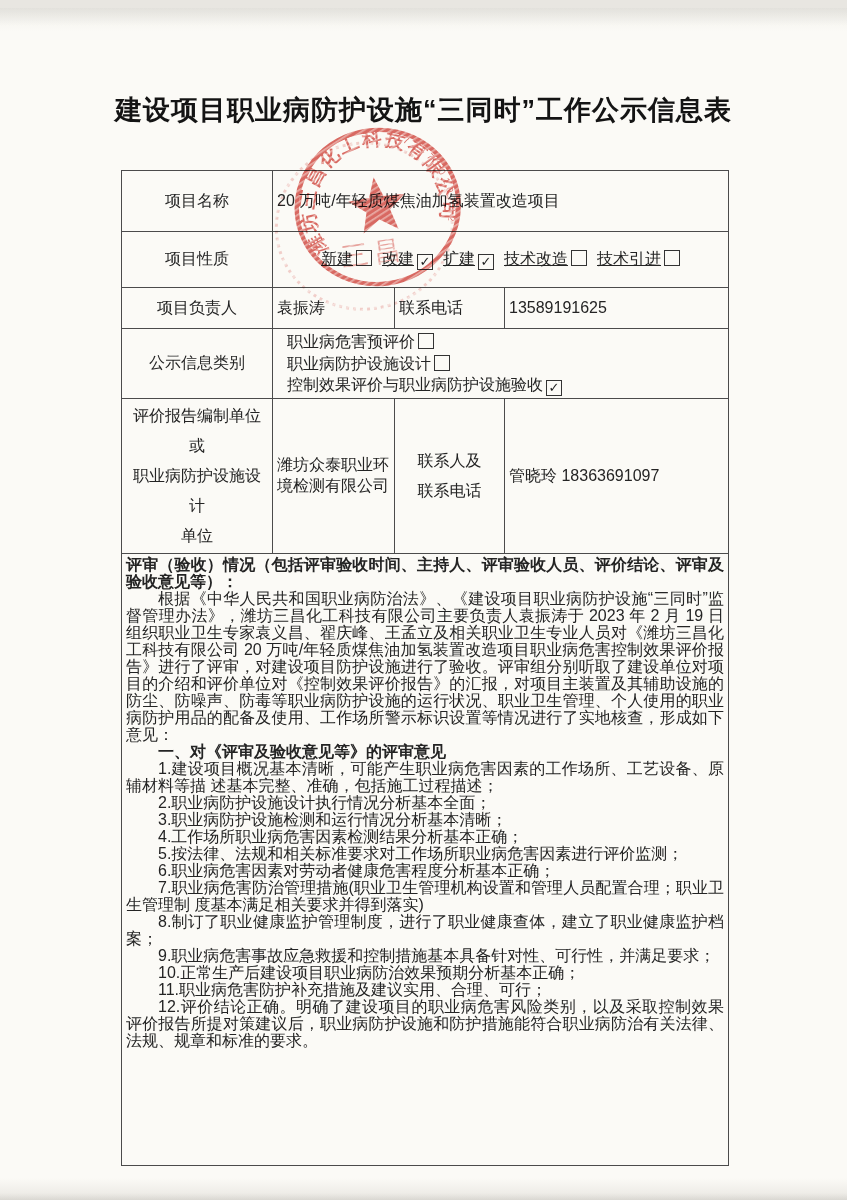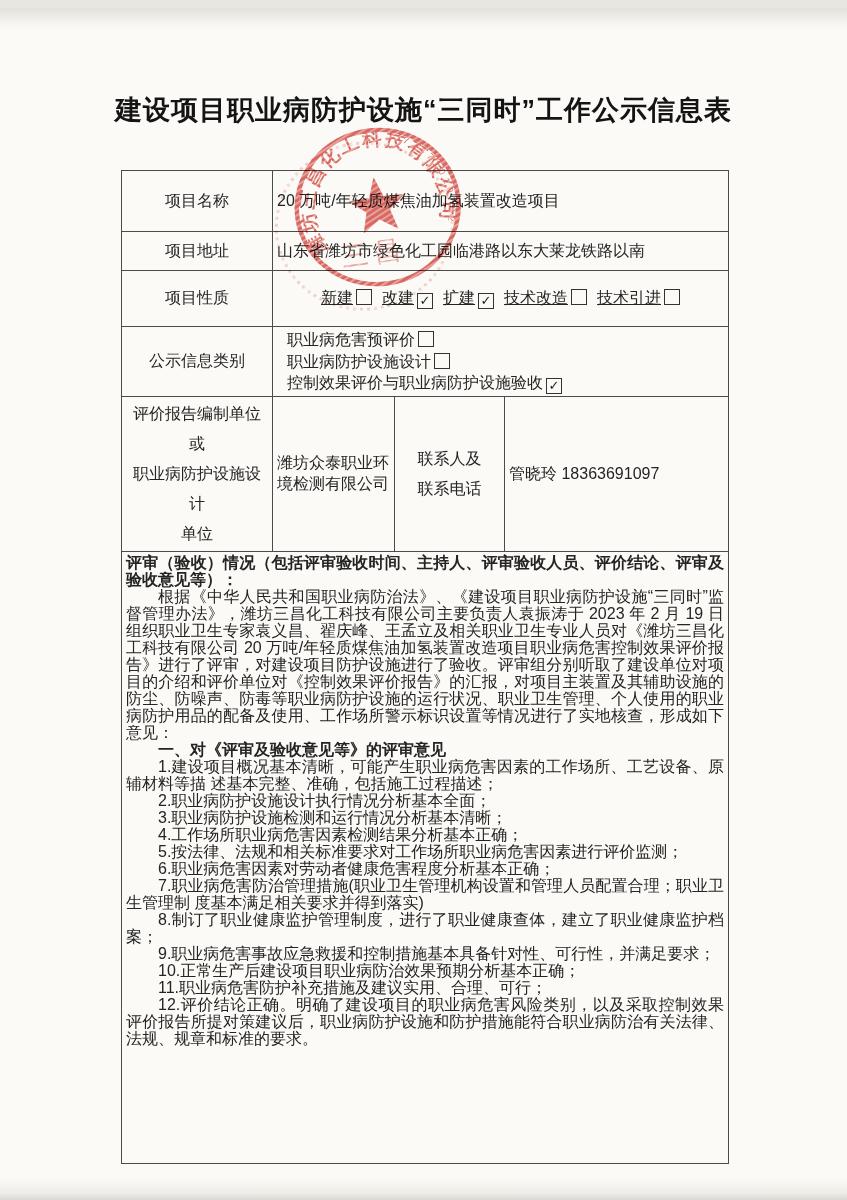--- a/index.html
+++ b/index.html
@@ -60,35 +60,37 @@
         <col style="width:151px">
         <col style="width:122px">
         <col style="width:110px">
         <col style="width:224px">
       </colgroup>
     <tbody>
         <tr style="height:61px">
       <th class="lab">项目名称</th>
       <td class="center" colspan="3">20 万吨/年轻质煤焦油加氢装置改造项目</td>
     </tr>
-    <tr style="height:39px">
-      <th class="lab">项目地址</th>
-      <td class="center" colspan="3">山东省潍坊市绿色化工园临港路以东大莱龙铁路以南</td>
-    </tr>
     <tr style="height:56px">
       <th class="lab">项目性质</th>
       <td colspan="3">
         <div class="opts-row">
               <span class="opt"><span>新建</span><span class="box"></span></span>
               <span class="opt"><span>改建</span><span class="box">✓</span></span>
               <span class="opt"><span>扩建</span><span class="box">✓</span></span>
               <span class="opt"><span>技术改造</span><span class="box"></span></span>
               <span class="opt"><span>技术引进</span><span class="box"></span></span>
             </div>
       </td>
+    </tr>
+    <tr style="height:41px">
+      <th class="lab">项目负责人</th>
+      <td class="center">袁振涛</td>
+      <td class="center">联系电话</td>
+      <td class="center">13589191625</td>
     </tr>
     <tr style="height:64px">
       <th class="lab">公示信息类别</th>
       <td colspan="3">
         <div class="opts-col">
               <span class="opt"><span>职业病危害预评价</span><span class="box"></span></span>
               <span class="opt"><span>职业病防护设施设计</span><span class="box"></span></span>
               <span class="opt"><span>控制效果评价与职业病防护设施验收</span><span class="box">✓</span></span>
             </div>
       </td>

